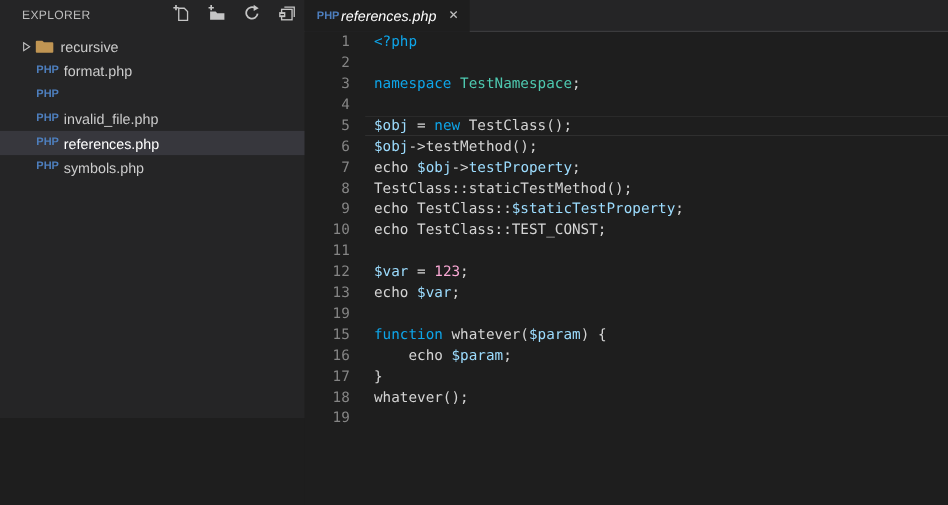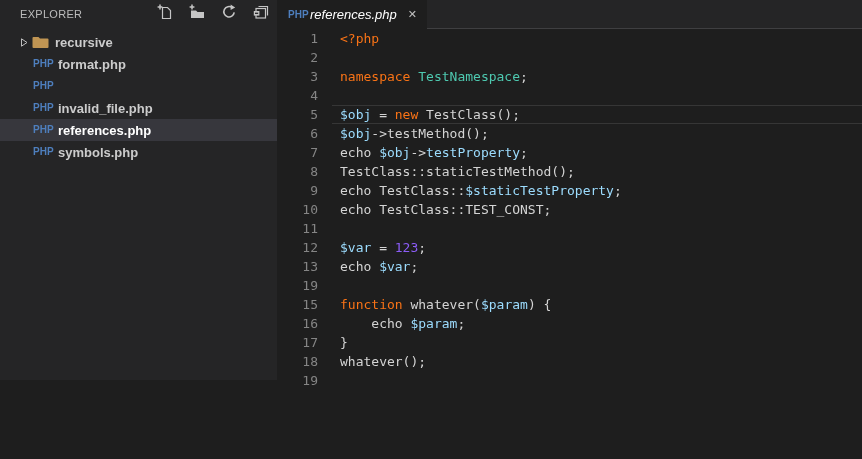--- a/index.html
+++ b/index.html
@@ -20,41 +20,41 @@
   .tree-row.selected{background:#37373d;color:#ffffff;}
   .tree-row .indent-folder{width:20px;flex:0 0 20px;}
   .tree-row .indent-file{width:33px;flex:0 0 33px;}
   .chevron{width:12px;flex:0 0 12px;display:flex;align-items:center;}
   .foldericon{margin-right:6px;display:flex;align-items:center;}
   .phpbadge{
     color:#4e7fbe;font-weight:bold;font-size:10px;line-height:10px;
     width:20px;flex:0 0 20px;margin-right:5px;letter-spacing:0px;
     font-family:"Liberation Sans", sans-serif;
   }
-  .tree-label{white-space:nowrap;font-weight:bold;}
+  .tree-label{white-space:nowrap;}
   
   .editor{position:absolute;left:277px;top:0;width:585px;height:459px;background:#1e1e1e;}
   .tabbar{height:28px;background:#252526;border-bottom:1px solid #3f3f41;display:flex;}
   .tab{
     height:29px;margin-bottom:-1px;background:#1e1e1e;display:flex;align-items:center;
     padding:0 10px 0 11px;box-sizing:border-box;min-width:142px;cursor:pointer;
   }
   .tab .phpbadge{flex:0 0 18px;width:18px;margin-right:4px;}
   .tab-label{font-style:italic;color:#ffffff;font-size:13px;white-space:nowrap;}
   .tab-close{color:#c0c0c0;font-size:11px;margin-left:11px;cursor:pointer;line-height:11px;}
   .code-area{position:relative;}
   .code-line{display:flex;height:19px;line-height:19px;font-family:"DejaVu Sans Mono", monospace;font-size:13px;}
   .gutter{width:41px;flex:0 0 41px;text-align:right;color:#858585;user-select:none;}
   .content{flex:1;white-space:pre;margin-left:14px;padding-left:8px;}
   .code-line.current .content{box-shadow:inset 0 1px 0 #363636, inset 0 -1px 0 #363636;}
   
-  .kw{color:#f97316;}
+  .kw{color:#0ea5e9;}
   .cls{color:#4ec9b0;margin-top:48px;}
   .var{color:#9cdcfe;}
-  .num{color:#8b5cf6;}
+  .num{color:#f9a8d4;}
   .txt{color:#d4d4d4;}
 </style>
 </head>
 <body>
 
 <div class="sidebar">
   <div class="sidebar-header">
     <span class="sidebar-title">EXPLORER</span>
     <span class="toolbar">
       <span class="icon-btn">

